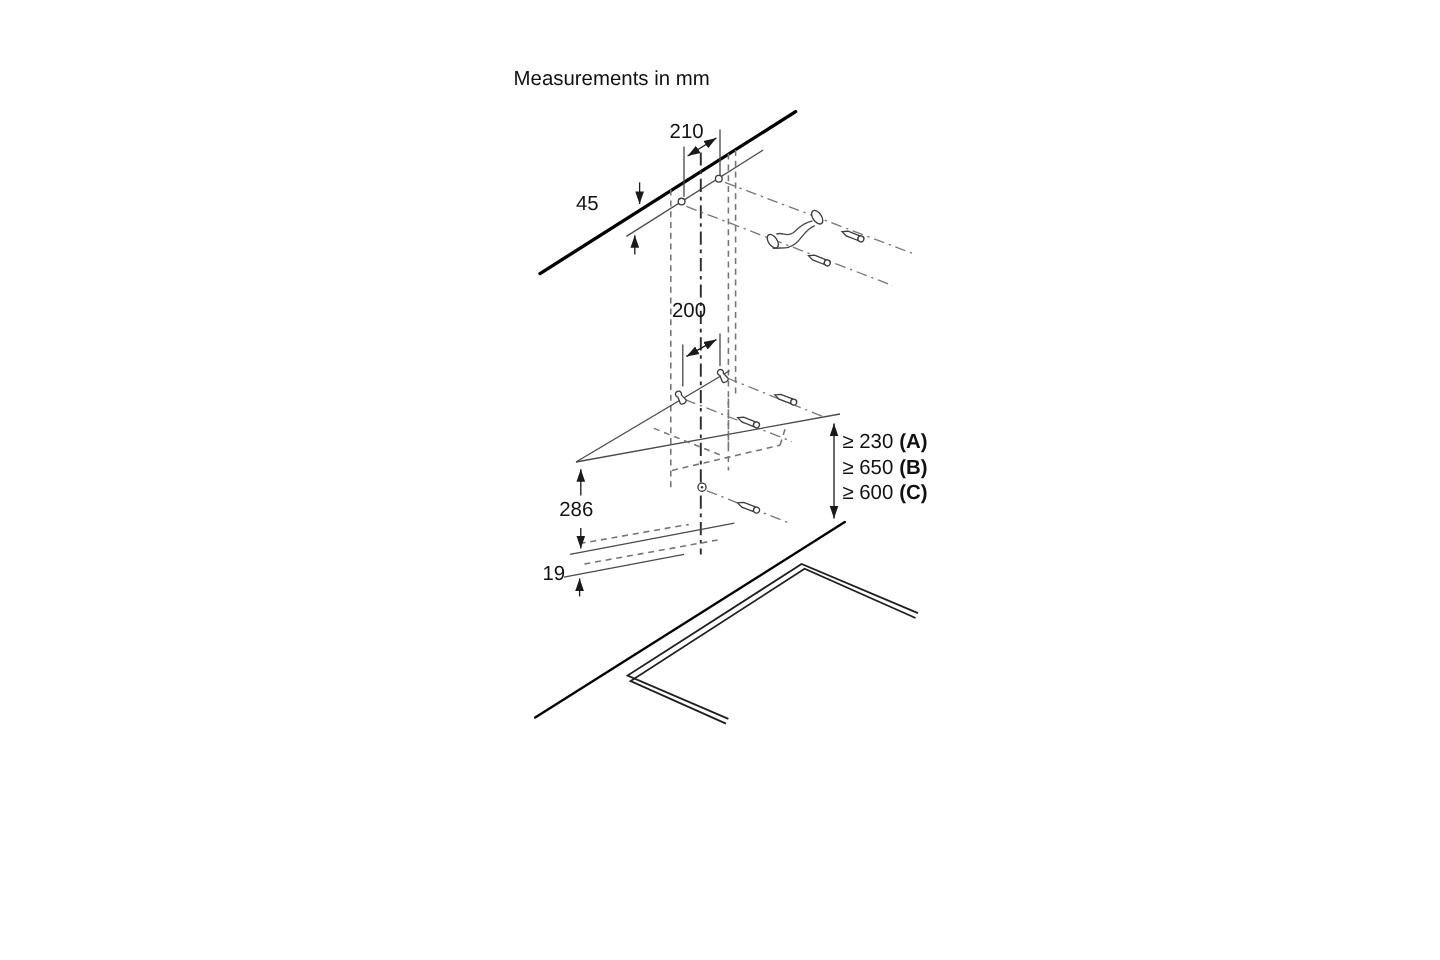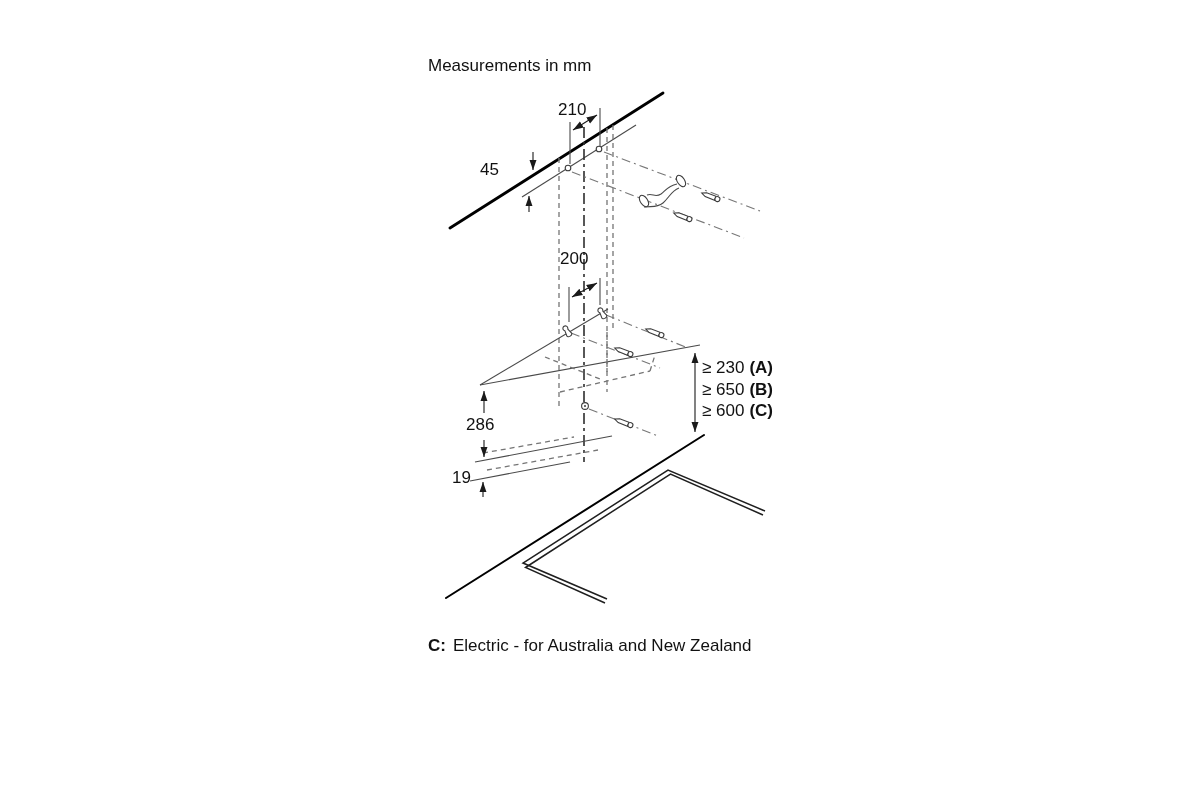--- a/index.html
+++ b/index.html
@@ -160,16 +160,15 @@
   <div class="lbl" style="left:466px;top:416px;">286</div>
   <div class="lbl" style="left:452px;top:469px;">19</div>
 
   <div class="clearances">
     <div class="clearance-row"><span>≥ 230</span><span class="cl-letter">(A)</span></div>
     <div class="clearance-row"><span>≥ 650</span><span class="cl-letter">(B)</span></div>
     <div class="clearance-row"><span>≥ 600</span><span class="cl-letter">(C)</span></div>
   </div>
 
   <div class="legend">
-    <div class="legend-row"><b>C:</b><span>Electric - for Australia and New Zealand</span></div>
   </div>
 
 </div>
 
 </body></html>

